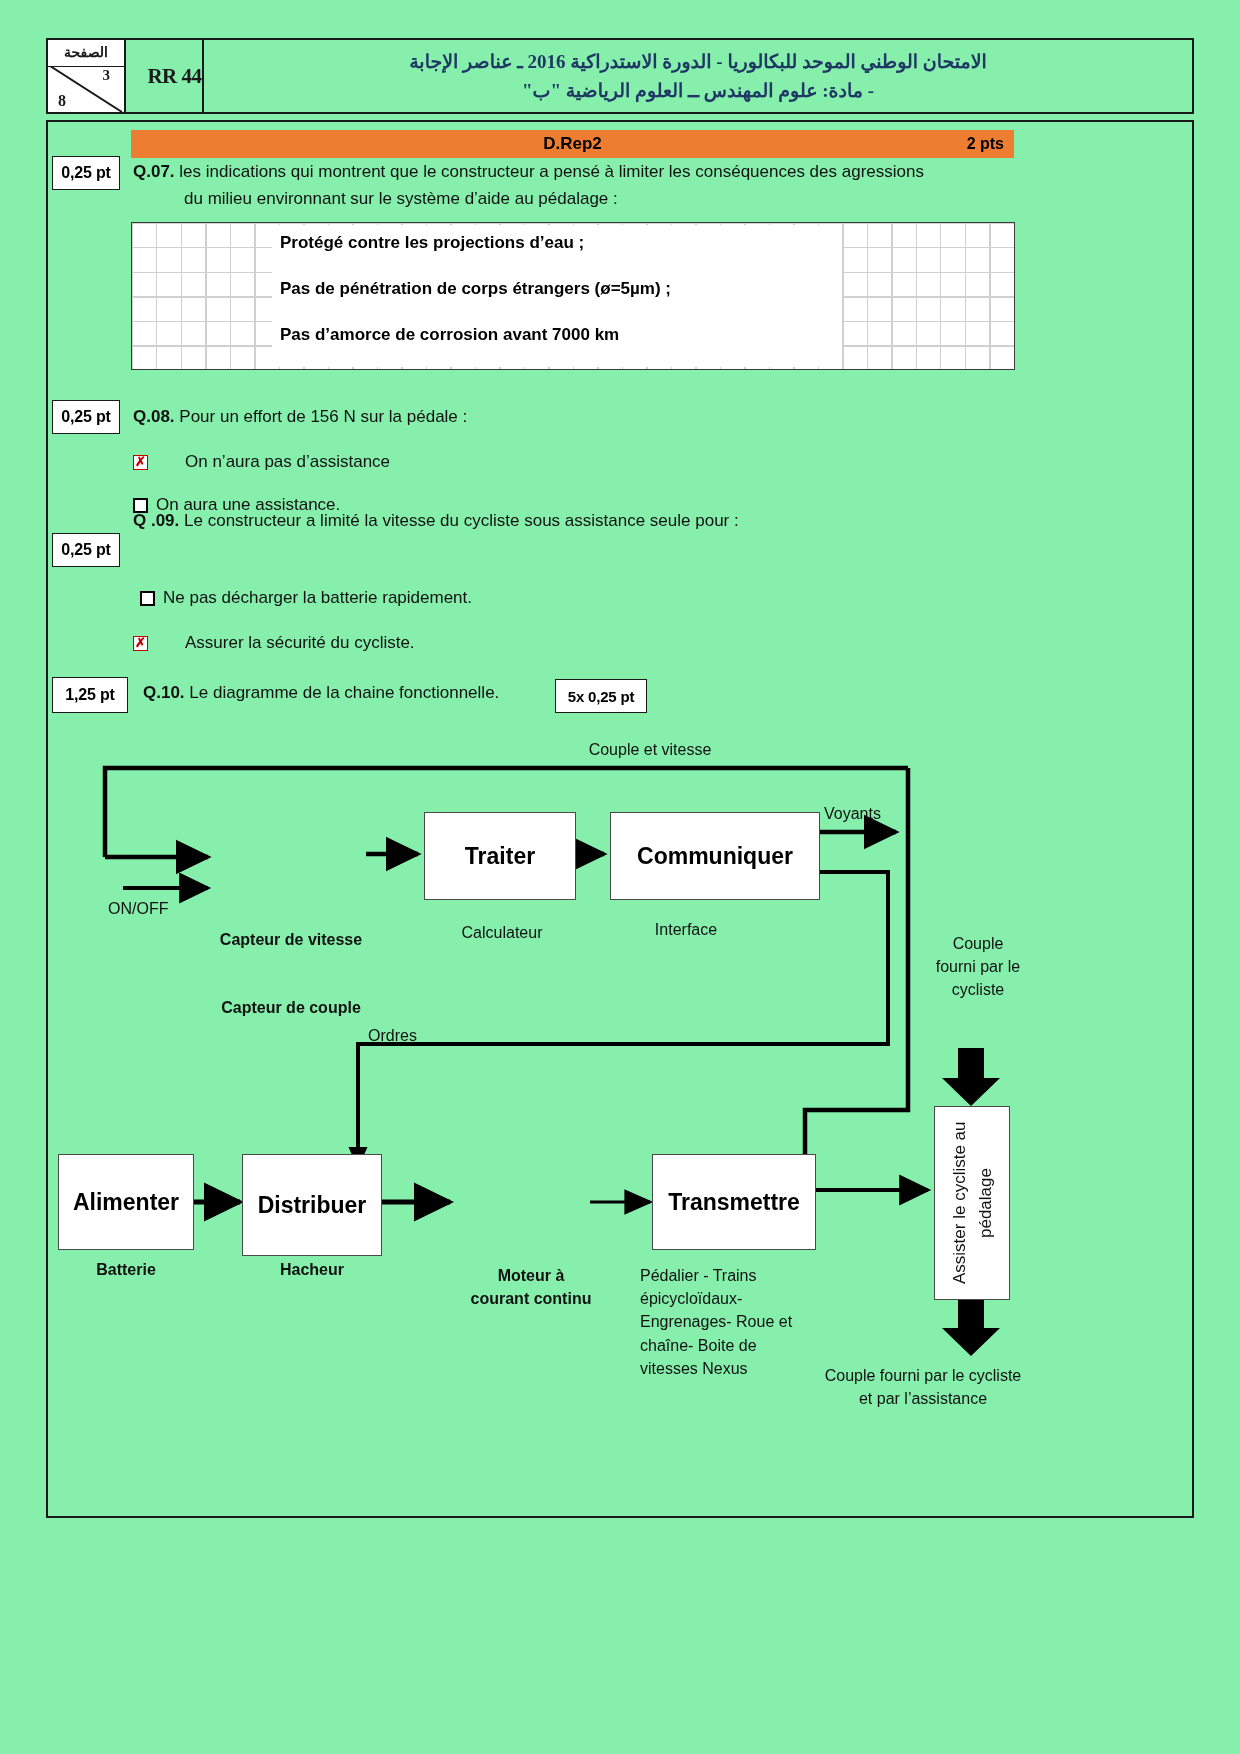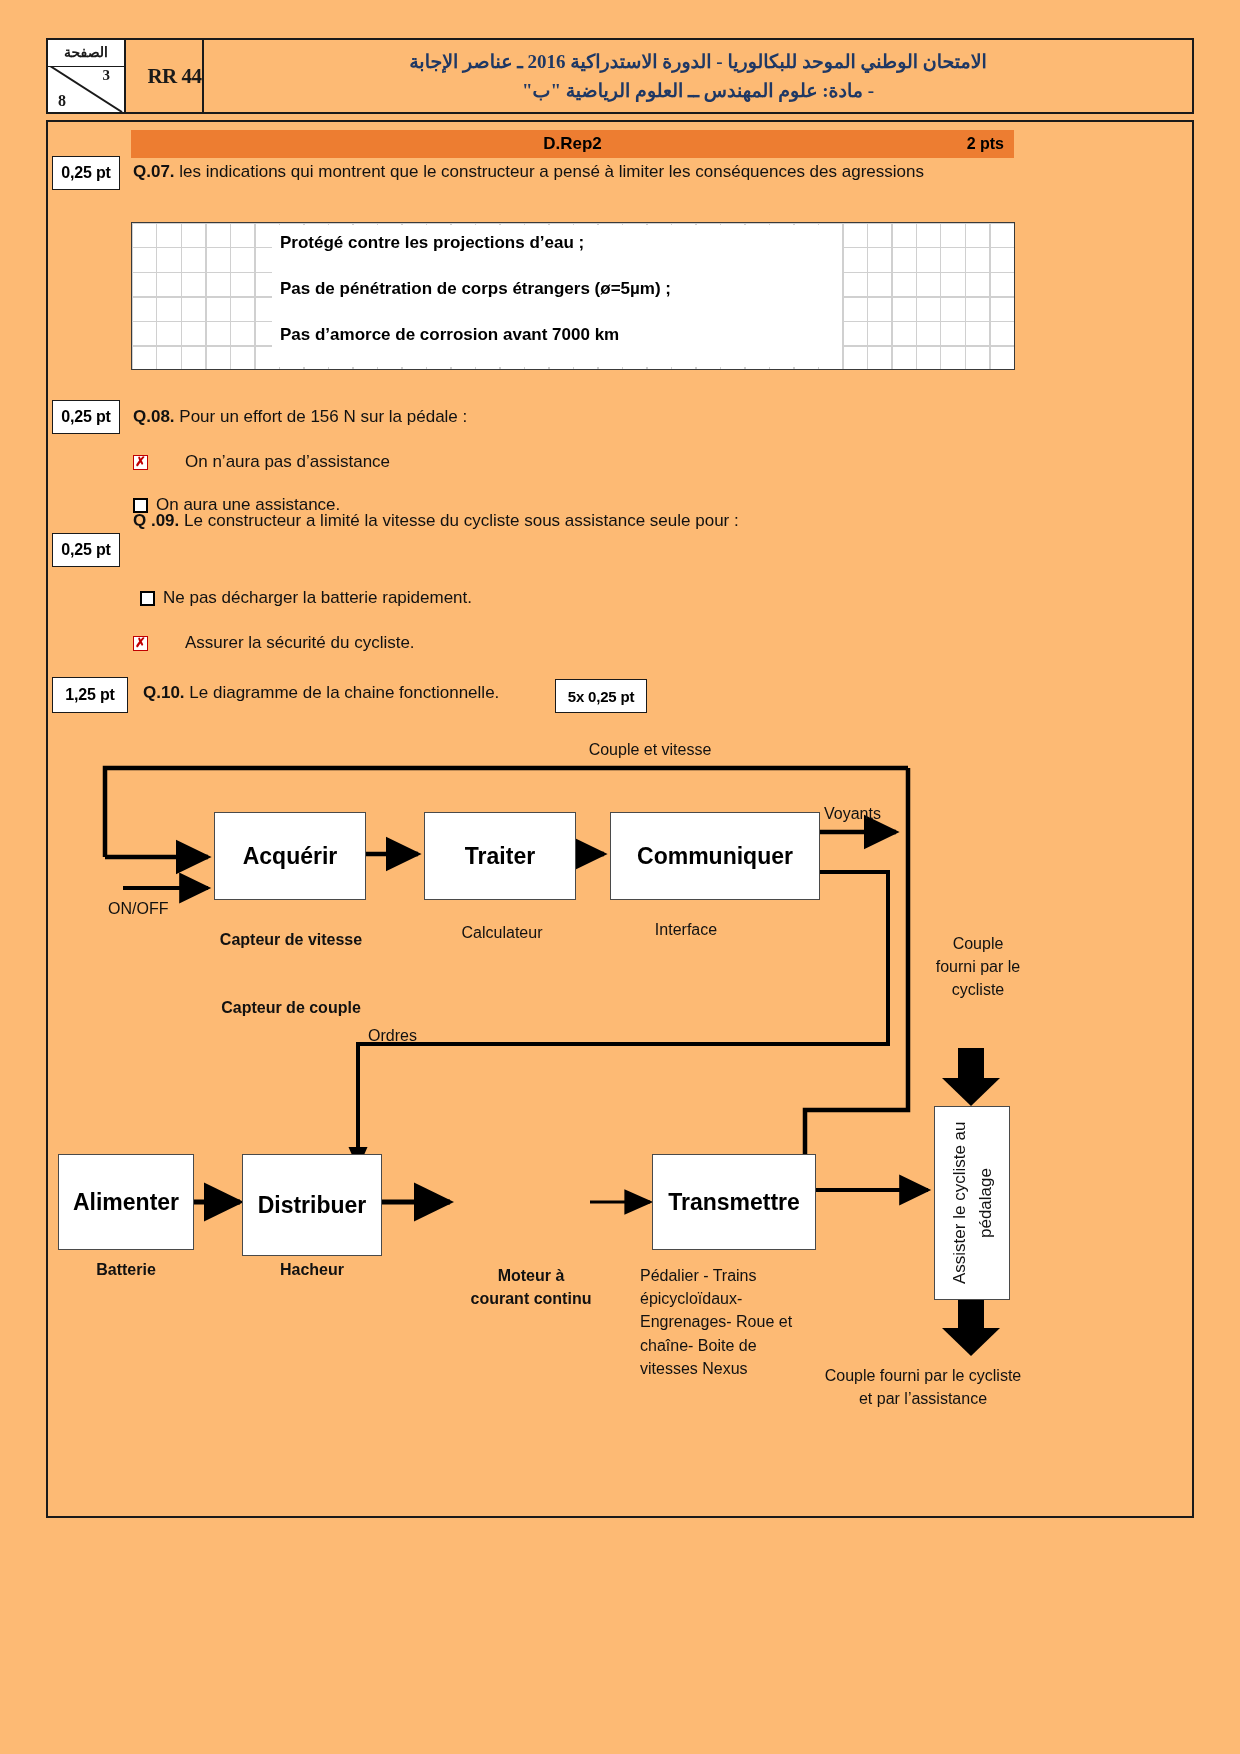--- a/index.html
+++ b/index.html
@@ -7,21 +7,21 @@
     padding: 0;
     background: #ffffff;
   }
   body {
     font-family: "Liberation Sans", sans-serif;
   }
   #page {
     position: relative;
     width: 1240px;
     height: 1754px;
-    background: #fdba74;
+    background: #86efac;
     overflow: hidden;
   }
 
   
   .page-border {
     position: absolute;
     left: 46px;
     top: 120px;
     width: 1148px;
     height: 1398px;
@@ -318,20 +318,21 @@
     <span>D.Rep2</span>
     <span class="band-right">2 pts</span>
   </div>
 
   <div class="pt-box" style="left:52px; top:156px; width:68px; height:34px;">0,25 pt</div>
 
   <div class="qtext" style="left:133px; top:161px; width:890px;">
     <b>Q.07.</b>
     <span>les indications qui montrent que le constructeur a pensé à limiter les conséquences des agressions</span>
   </div>
+  <div class="qtext" style="left:184px; top:188px; width:840px;">du milieu environnant sur le système d’aide au pédalage :</div>
 
   <div class="gridbox">
     <div class="mask"></div>
     <div class="lines">
       <div class="line">Protégé contre les projections d’eau ;</div>
       <div class="line">Pas de pénétration de corps étrangers (ø=5µm) ;</div>
       <div class="line">Pas d’amorce de corrosion  avant 7000 km</div>
     </div>
   </div>
 
@@ -413,21 +414,20 @@
       <rect x="958" y="1048" width="26" height="34" fill="#000"></rect>
       <path d="M942,1078 L1000,1078 L971,1106 z" fill="#000"></path>
     </g>
 
     <g>
       <rect x="958" y="1300" width="26" height="32" fill="#000"></rect>
       <path d="M942,1328 L1000,1328 L971,1356 z" fill="#000"></path>
     </g>
   </svg>
 
-  <div class="blk big" style="left:214px; top:812px; width:152px; height:88px;">Acquérir</div>
   <div class="blk big" style="left:610px; top:812px; width:210px; height:88px;">Communiquer</div>
   <div class="blk big" style="left:424px; top:812px; width:152px; height:88px;">Traiter</div>
 
   <div class="blk big" style="left:58px; top:1154px; width:136px; height:96px;">Alimenter</div>
   <div class="blk big" style="left:242px; top:1154px; width:140px; height:102px;">Distribuer</div>
   <div class="blk big" style="left:652px; top:1154px; width:164px; height:96px;">Transmettre</div>
 
   <div class="vblk" style="left:934px; top:1106px; width:76px; height:194px;">
     <span>Assister le cycliste au pédalage</span>
   </div>

